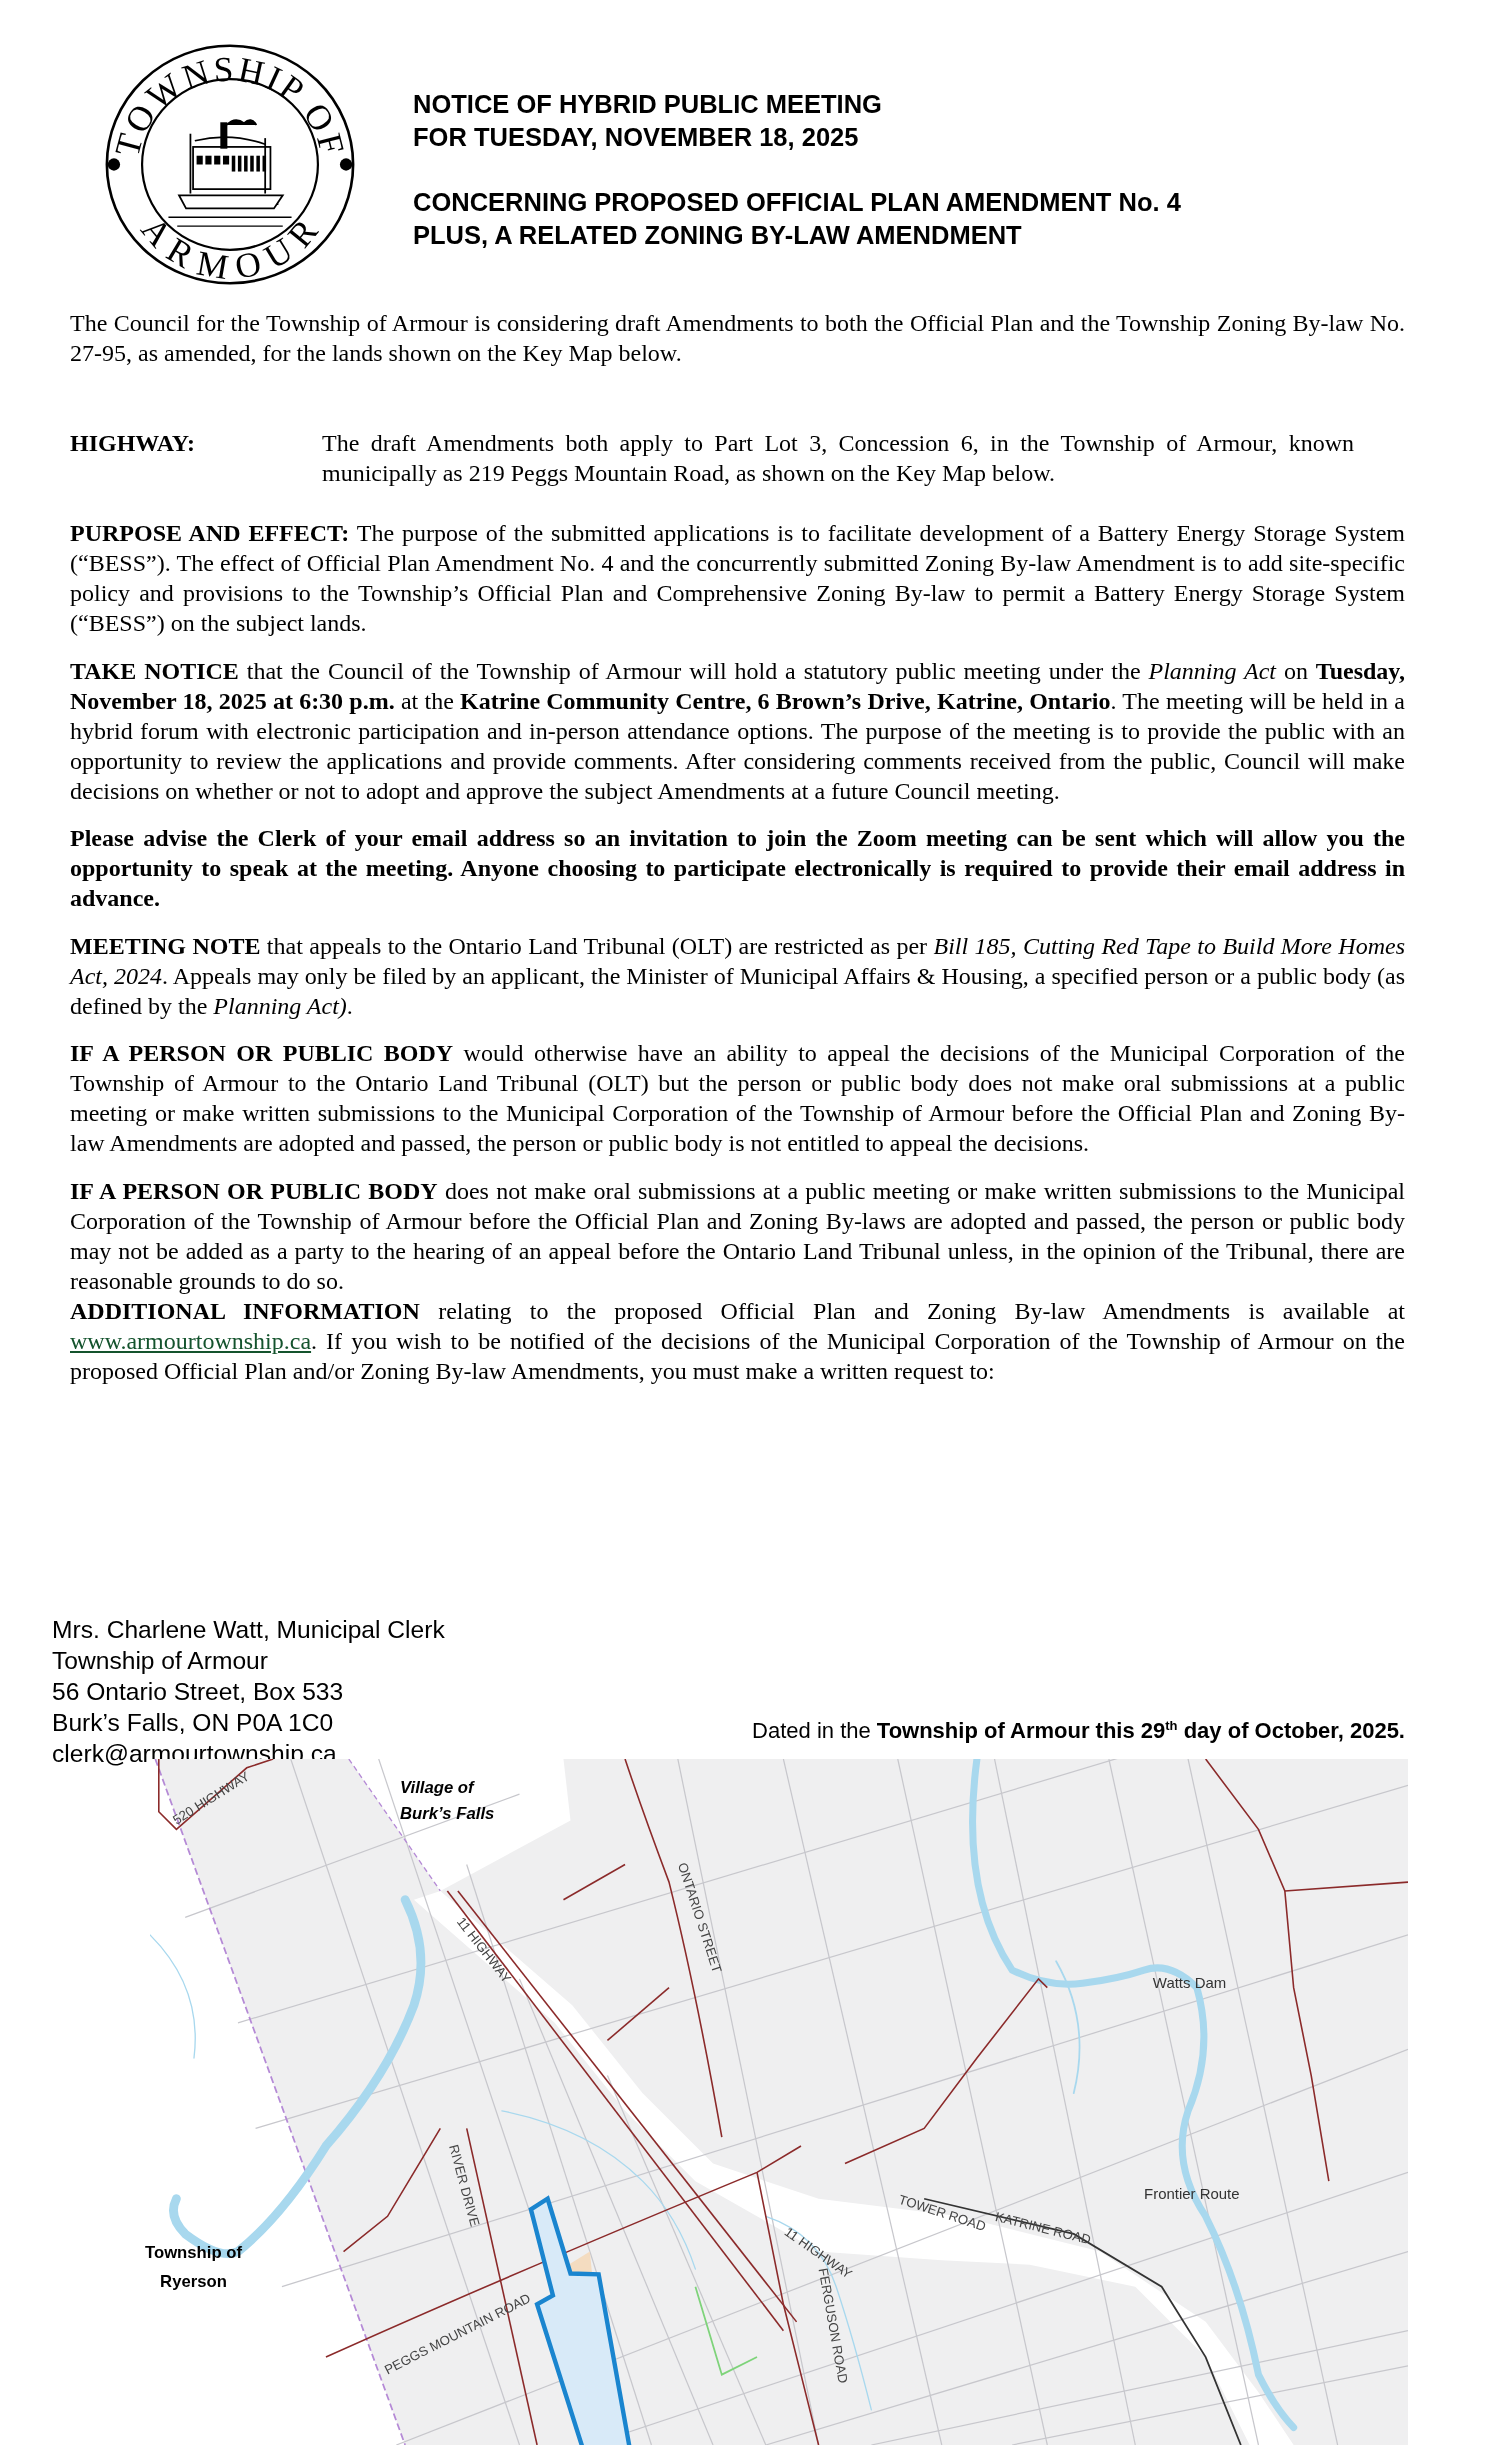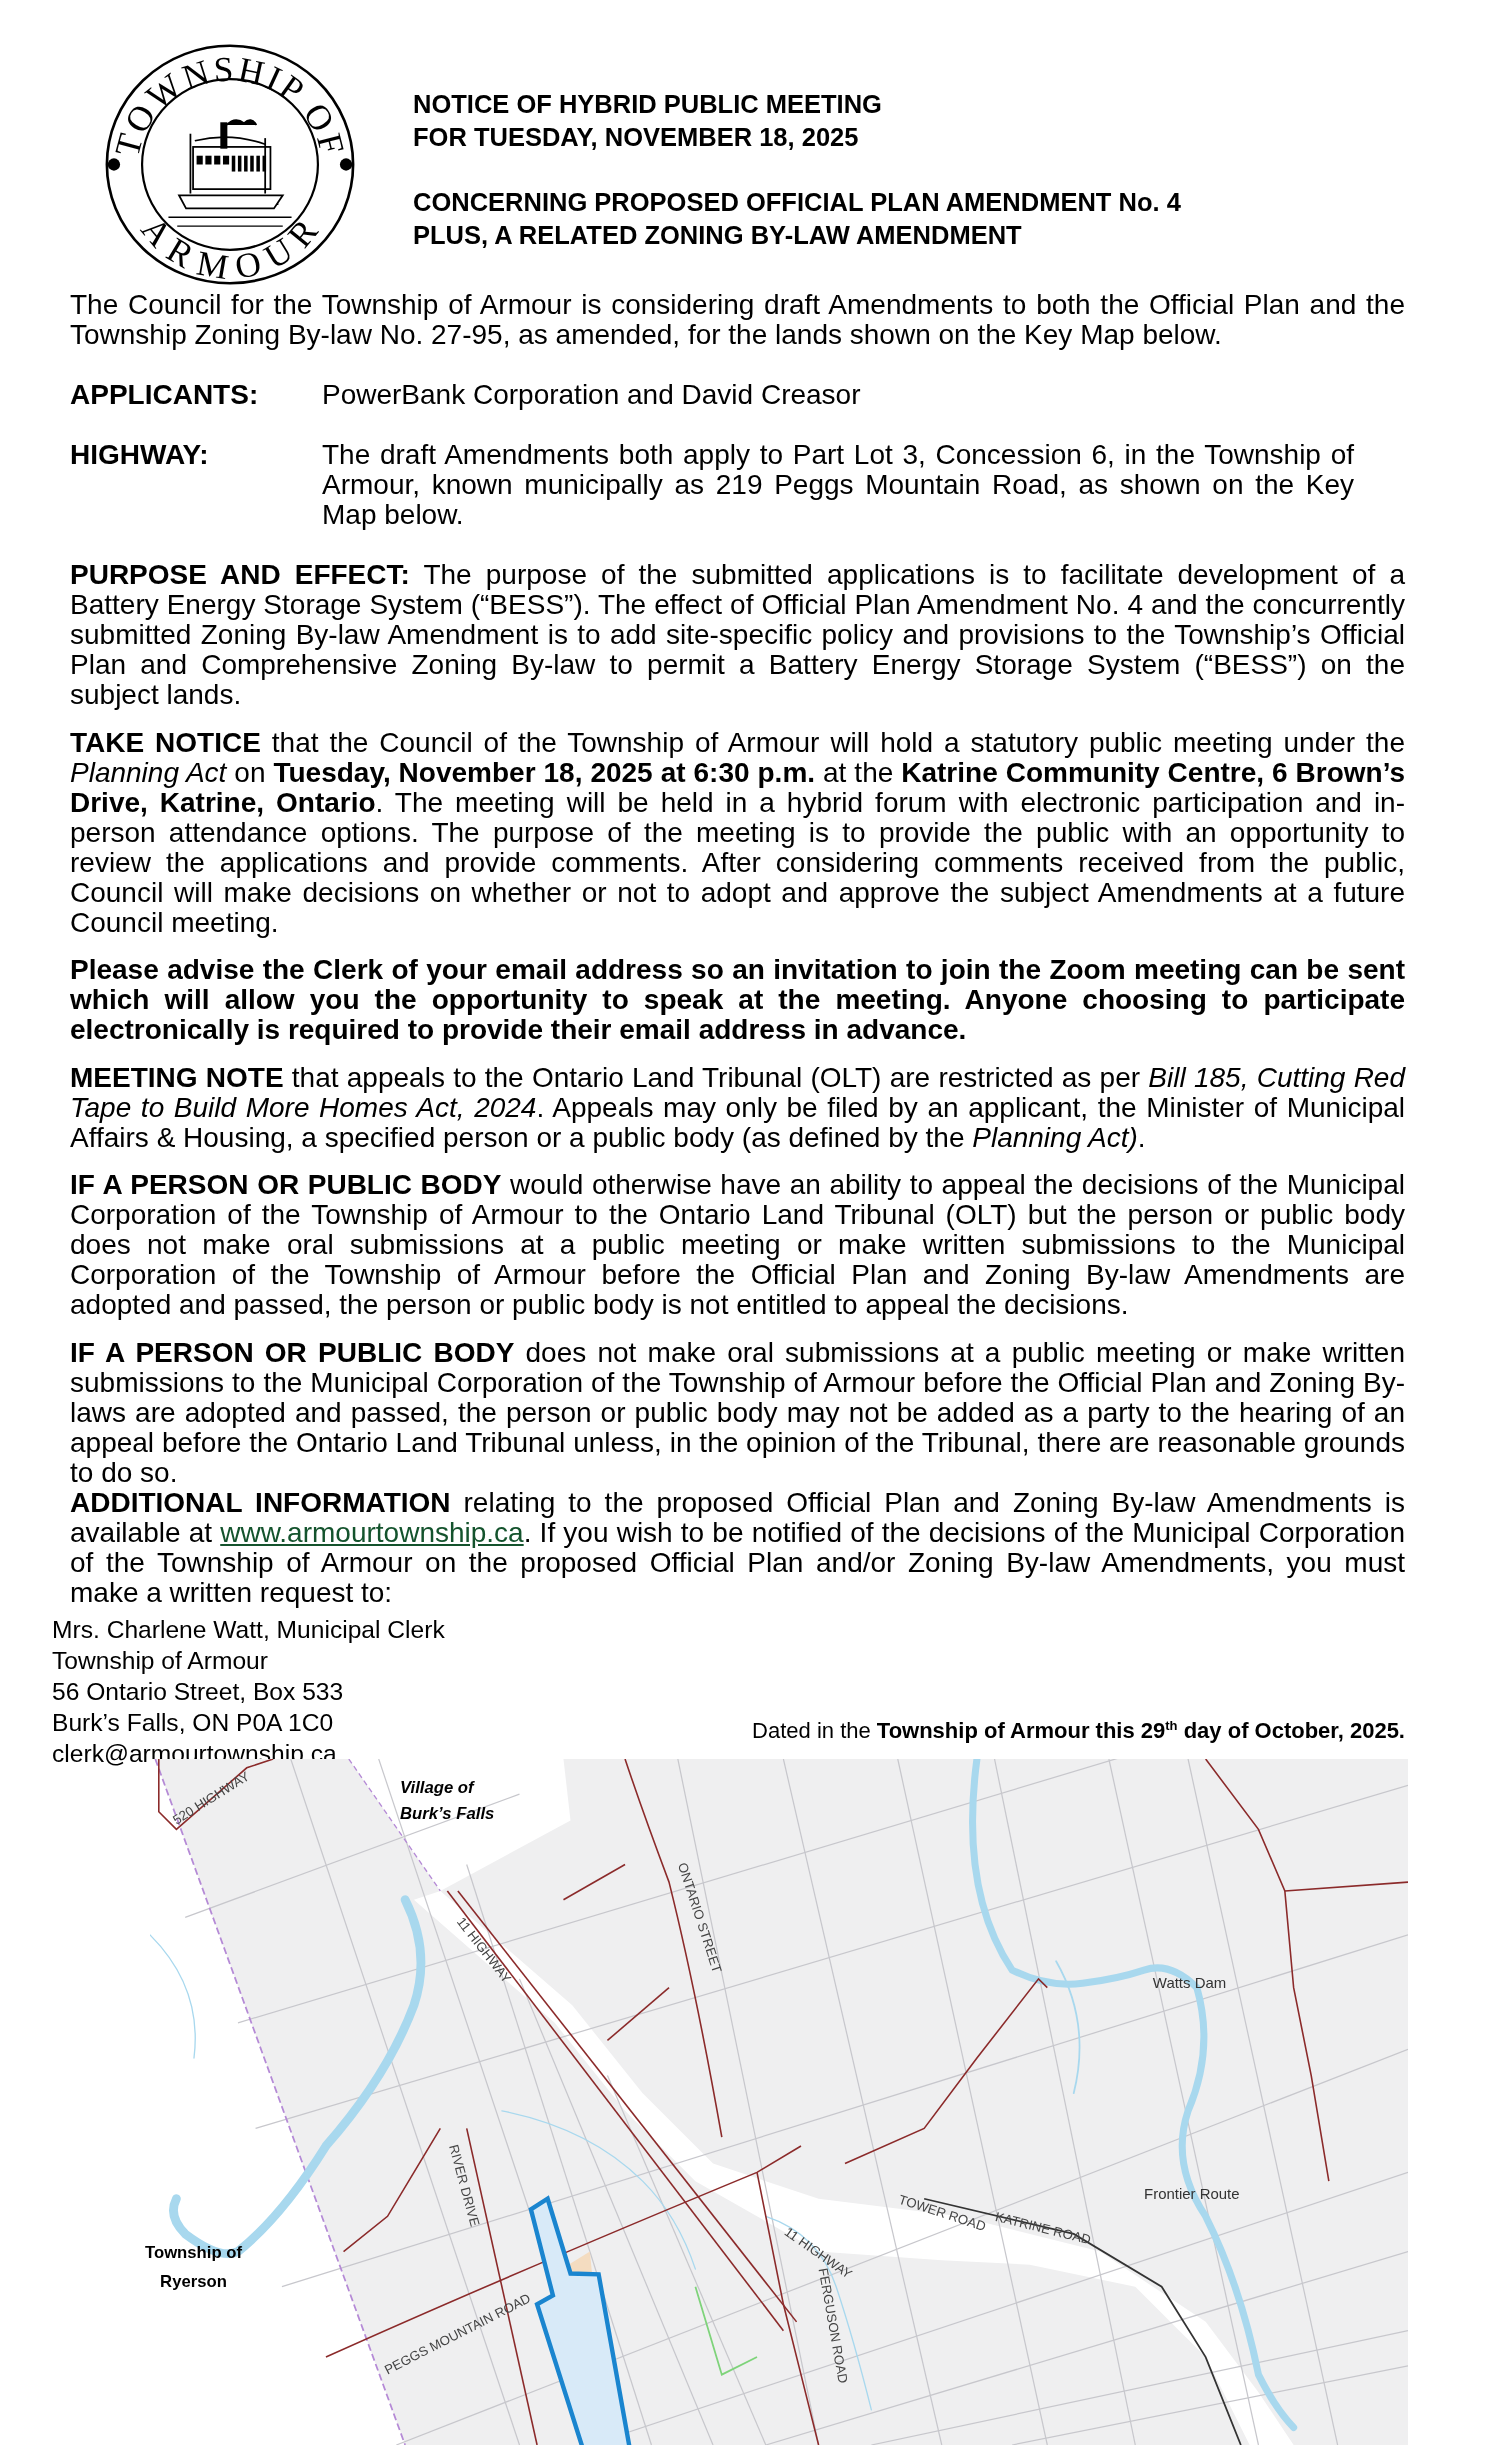--- a/index.html
+++ b/index.html
@@ -5,21 +5,21 @@
   * { margin: 0; padding: 0; box-sizing: border-box; }
   html, body { width: 1495px; height: 2462px; background: #ffffff; overflow: hidden; }
   body { font-family: "Liberation Sans", sans-serif; color: #000; position: relative; }
 
   .logo { position: absolute; left: 98px; top: 37px; width: 264px; height: 255px; }
 
   .header { position: absolute; left: 413px; top: 88px; width: 994px; text-align: left; font-weight: bold; }
   .header .h1 { font-size: 25.5px; line-height: 33px; }
   .header .h2 { font-size: 25.5px; line-height: 33px; margin-top: 32px; }
 
-  .body { position: absolute; left: 70px; top: 290px; width: 1335px; font-size: 28px; line-height: 30px; }
+  .body { position: absolute; left: 70px; top: 308px; width: 1335px; font-size: 24px; line-height: 30px; font-family: Liberation Serif, serif; }
   .para { text-align: justify; }
   .gap { height: 30px; }
   .gap-s { height: 17.6px; }
 
   .kv { display: flex; }
   .kv .k { width: 252px; font-weight: bold; flex-shrink: 0; }
   .kv .v { flex: 1; padding-right: 51px; text-align: justify; }
 
   b { font-weight: bold; }
   i { font-style: italic; }
@@ -81,24 +81,20 @@
   <div class="h1">NOTICE OF HYBRID PUBLIC MEETING</div>
   <div class="h1">FOR TUESDAY, NOVEMBER 18, 2025</div>
   <div class="h2">CONCERNING PROPOSED OFFICIAL PLAN AMENDMENT No. 4</div>
   <div class="h1">PLUS, A RELATED ZONING BY-LAW AMENDMENT</div>
 </div>
 
 <div class="body">
   <p class="para">The Council for the Township of Armour is considering draft Amendments to both the Official Plan and the Township Zoning By-law No. 27-95, as amended, for the lands shown on the Key Map below.</p>
   <div class="gap"></div>
 
-  <div class="kv">
-    <div class="k">APPLICANTS:</div>
-    <div class="v">PowerBank Corporation and David Creasor</div>
-  </div>
   <div class="gap"></div>
 
   <div class="kv">
     <div class="k">HIGHWAY:</div>
     <div class="v">The draft Amendments both apply to Part Lot 3, Concession 6, in the Township of Armour, known municipally as 219 Peggs Mountain Road, as shown on the Key Map below.</div>
   </div>
   <div class="gap"></div>
 
   <p class="para"><b>PURPOSE AND EFFECT:</b><span> The purpose of the submitted applications is to facilitate development of a Battery Energy Storage System (“BESS”). The effect of Official Plan Amendment No. 4 and the concurrently submitted Zoning By-law Amendment is to add site-specific policy and provisions to the Township’s Official Plan and Comprehensive Zoning By-law to permit a Battery Energy Storage System (“BESS”) on the subject lands.</span></p>
   <div class="gap-s"></div>

